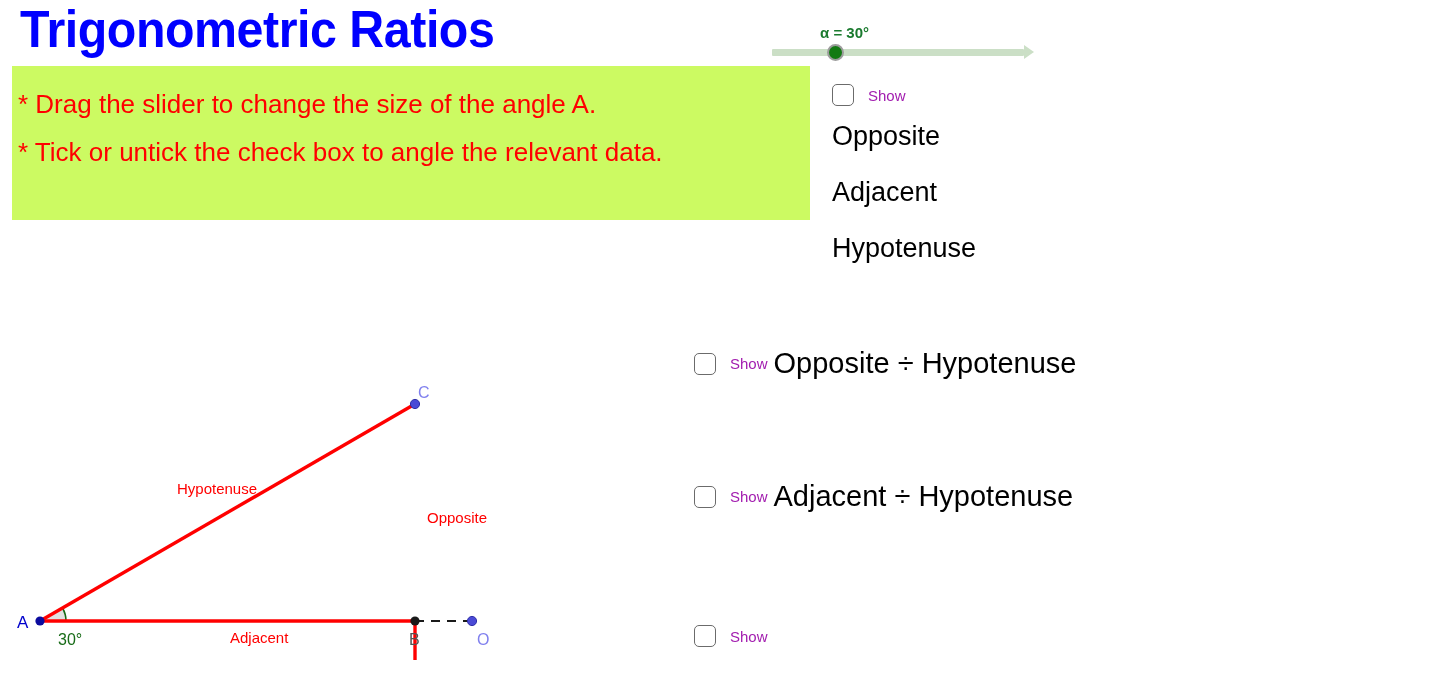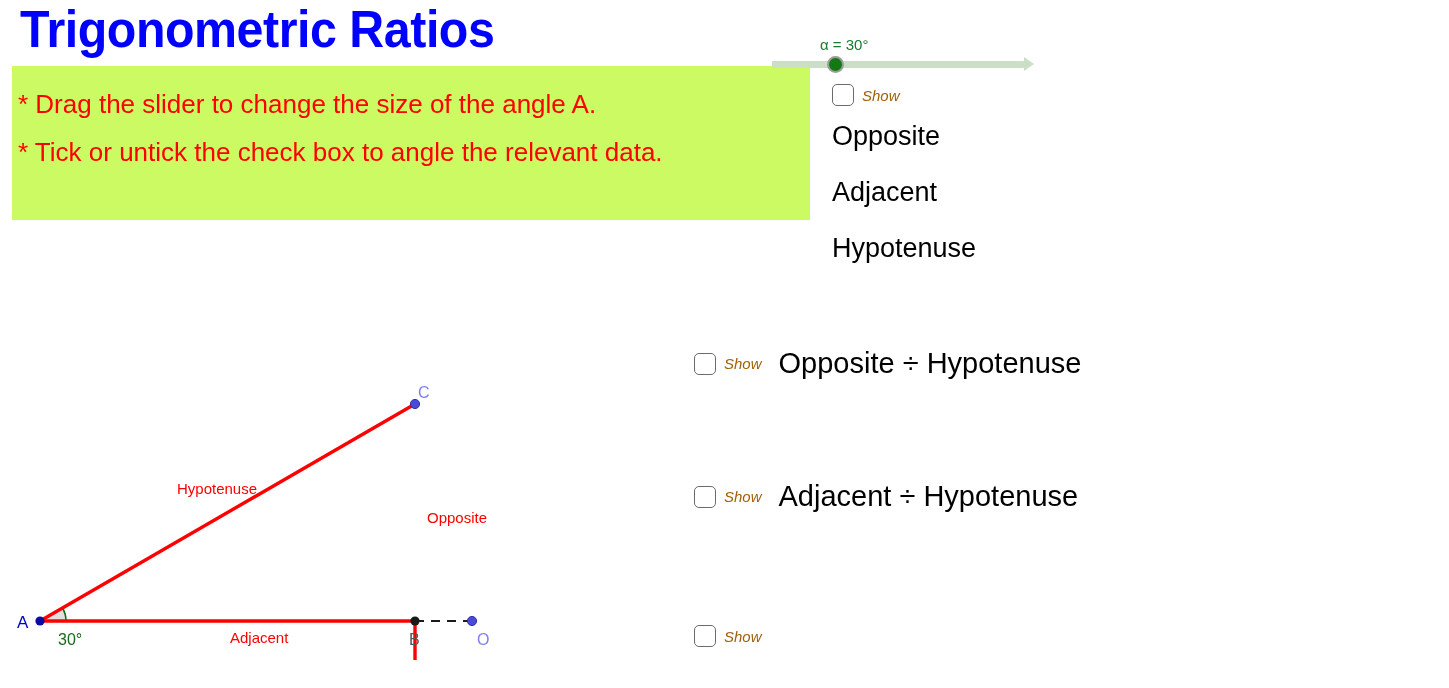--- a/index.html
+++ b/index.html
@@ -48,23 +48,24 @@
     font-size: 26px;
     line-height: 48px;
     white-space: nowrap;
     letter-spacing: 0px;
   }
 
   
   #slider-widget {
     position: absolute;
     left: 772px;
-    top: 36px;
+    top: 24px;
     width: 262px;
     height: 42px;
+    font-weight: bold;
   }
   #slider-label {
     position: absolute;
     left: 48px;
     top: 0px;
     font-size: 15px;
     color: #1a7a2e;
     white-space: nowrap;
   }
   #slider-track {
@@ -107,25 +108,24 @@
     border-radius: 5px;
     background: #ffffff;
     box-sizing: border-box;
     display: inline-block;
     vertical-align: middle;
     cursor: pointer;
     flex: 0 0 auto;
   }
   .gg-show {
     font-size: 15px;
-    color: #a16207;
-    margin-left: 8px;
+    color: #a21caf;
+    margin-left: 14px;
     vertical-align: middle;
     white-space: nowrap;
-    font-style: italic;
   }
 
   
   #labels-panel {
     position: absolute;
     left: 832px;
     top: 82px;
     width: 320px;
   }
   #show-labels-row {
@@ -144,21 +144,21 @@
   .ratio-row {
     position: absolute;
     display: flex;
     align-items: center;
     left: 694px;
     white-space: nowrap;
   }
   .ratio-row .ratio-text {
     font-size: 29px;
     color: #000000;
-    margin-left: 17px;
+    margin-left: 6px;
     white-space: nowrap;
   }
   #ratio-row-0 { top: 347px; }
   #ratio-row-1 { top: 480px; }
   #ratio-row-2 { top: 625px; }
 
   
   #triangle-figure {
     position: absolute;
     left: 0px;

